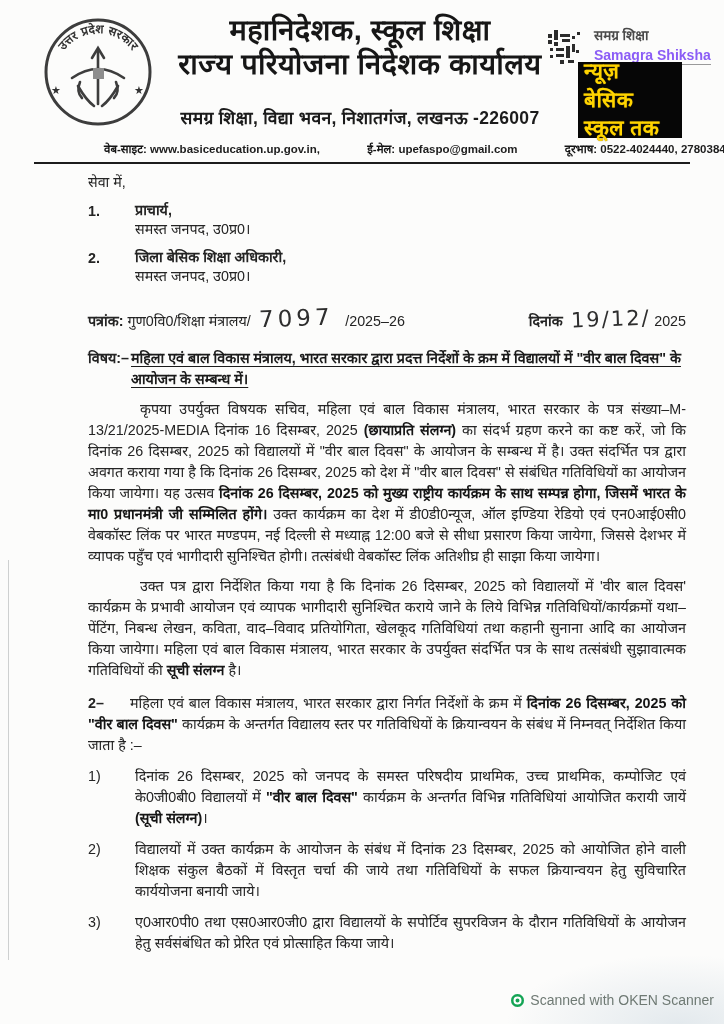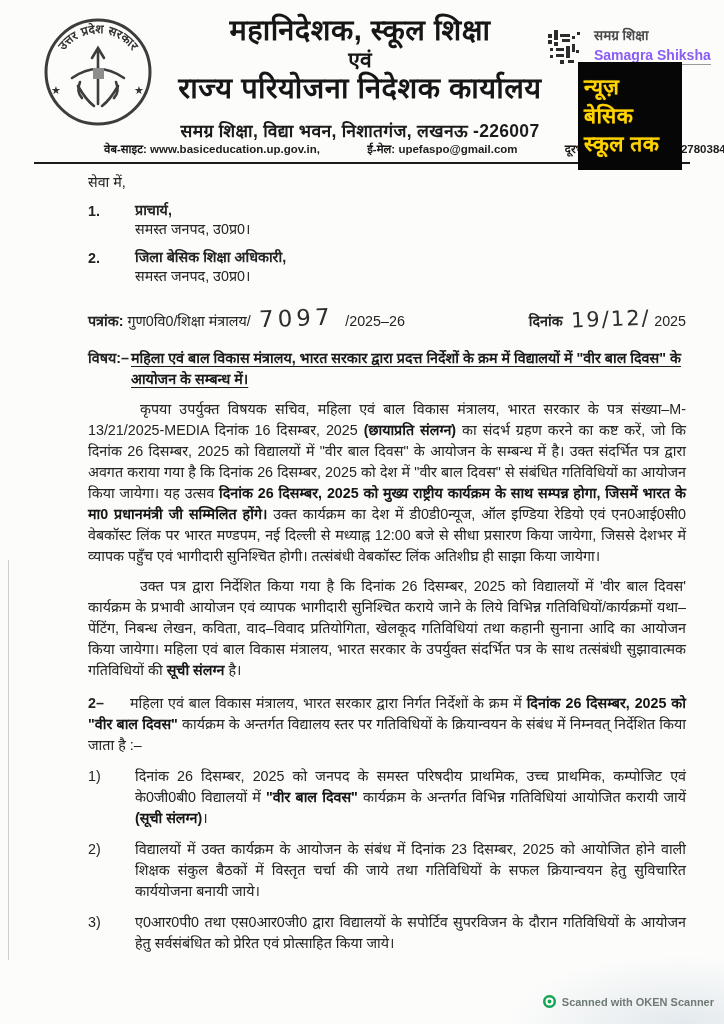--- a/index.html
+++ b/index.html
@@ -14,32 +14,32 @@
   .fold-line{position:absolute;left:8px;top:560px;width:1px;height:400px;background:rgba(120,125,130,.35);}
   .corner-smudge{position:absolute;right:0;bottom:0;width:220px;height:70px;
     background:radial-gradient(ellipse at 80% 100%,rgba(170,190,205,.30),rgba(170,190,205,0) 70%);}
   
   .header{position:absolute;left:0;top:0;width:724px;height:166px;}
   .seal{position:absolute;left:42px;top:16px;width:112px;height:112px;}
   .title-block{position:absolute;left:150px;top:14px;width:420px;text-align:center;}
   .title-1{font-size:29px;font-weight:700;color:#161616;letter-spacing:.5px;line-height:1.15;}
   .title-2{font-size:21px;font-weight:700;color:#161616;line-height:1.1;margin-top:1px;}
   .title-3{font-size:29px;font-weight:700;color:#161616;letter-spacing:.5px;line-height:1.15;margin-top:1px;}
-  .addr{font-size:17.5px;font-weight:700;color:#1b1b1b;margin-top:12px;letter-spacing:.3px;}
+  .addr{font-size:17.5px;font-weight:700;color:#1b1b1b;margin-top:23px;letter-spacing:.3px;}
   .contact{position:absolute;left:60px;top:141px;width:560px;font-size:11.5px;font-weight:700;color:#1d1d1d;white-space:nowrap;}
   .contact .b{font-weight:800;padding-left:44px;}
   .rule{position:absolute;left:34px;top:162px;width:656px;height:0;border-top:2.5px solid #1c1c1c;}
   
   .samagra{position:absolute;left:546px;top:26px;width:170px;}
   .samagra-icon{position:absolute;left:0;top:2px;}
   .samagra-text{position:absolute;left:48px;top:2px;line-height:1.25;}
   .samagra-hi{font-size:13.5px;color:#4a4a4a;font-weight:600;}
   .samagra-en{font-size:14px;color:#8b5cf6;font-weight:700;border-bottom:1px solid #9a9a9a;display:inline-block;}
   
-  .watermark{position:absolute;left:578px;top:62px;width:104px;height:108px;background:#060606;
+  .watermark{position:absolute;left:578px;top:62px;width:104px;height:76px;background:#060606;
     display:flex;flex-direction:column;justify-content:center;padding-left:6px;box-sizing:border-box;z-index:5;}
   .watermark div{color:#ffd400;font-weight:800;font-size:21px;line-height:1.35;letter-spacing:.5px;
     text-shadow:0 0 1px #7a6000;}
   
   .letter{position:absolute;left:88px;top:172px;width:598px;font-size:14.3px;line-height:1.47;color:#242424;}
   .to-label{margin:0 0 2px 0;}
   .recipient{display:flex;margin-top:8px;}
   .recipient .no{width:47px;flex:0 0 47px;font-weight:700;}
   .recipient .lines div{line-height:1.35;}
   .recipient .lines .first{font-weight:700;}
@@ -57,21 +57,21 @@
   .b{font-weight:700;color:#151515;}
   .num-head{margin-top:12px;text-align:justify;}
   .num-head .num{font-weight:600;margin-right:26px;}
   .item{display:flex;margin-top:10px;}
   .item .no{width:47px;flex:0 0 47px;}
   .item .txt{flex:1;text-align:justify;}
   
   .scan-note{position:absolute;right:10px;bottom:16px;display:flex;align-items:center;gap:6px;}
   .oken-dot{width:13px;height:13px;border-radius:50%;background:#13a454;
     box-shadow:inset 0 0 0 2.5px #13a454, inset 0 0 0 4.5px #ffffff;}
-  .scan-text{font-size:11px;color:#6f7a74;font-weight:700;text-align:right;}
+  .scan-text{font-size:14px;color:#6f7a74;font-weight:400;text-align:right;}
 </style>
 </head>
 <body>
 
 <div class="page">
 
   <div class="header">
 
     <div class="seal">
       <svg viewBox="0 0 112 112" width="112" height="112">
@@ -93,21 +93,20 @@
           <path d="M76 70 Q68 84 60 90"></path>
           <path d="M38 66 Q34 76 40 82"></path>
           <path d="M74 66 Q78 76 72 82"></path>
         </g>
         <rect x="51" y="52" width="11" height="11" fill="#8d8d8d"></rect>
       </svg>
     </div>
 
     <div class="title-block">
       <div class="title-1">महानिदेशक, स्कूल शिक्षा</div>
-      <div class="title-2">एवं</div>
       <div class="title-3">राज्य परियोजना निदेशक कार्यालय</div>
       <div class="addr">समग्र शिक्षा, विद्या भवन, निशातगंज, लखनऊ -226007</div>
     </div>
 
     <div class="samagra">
       <div class="samagra-icon">
         <svg width="42" height="42" viewBox="0 0 42 42">
           <g fill="#2c2c2c">
             <rect x="2" y="6" width="4" height="4"></rect>
               <rect x="2" y="12" width="4" height="4"></rect>

